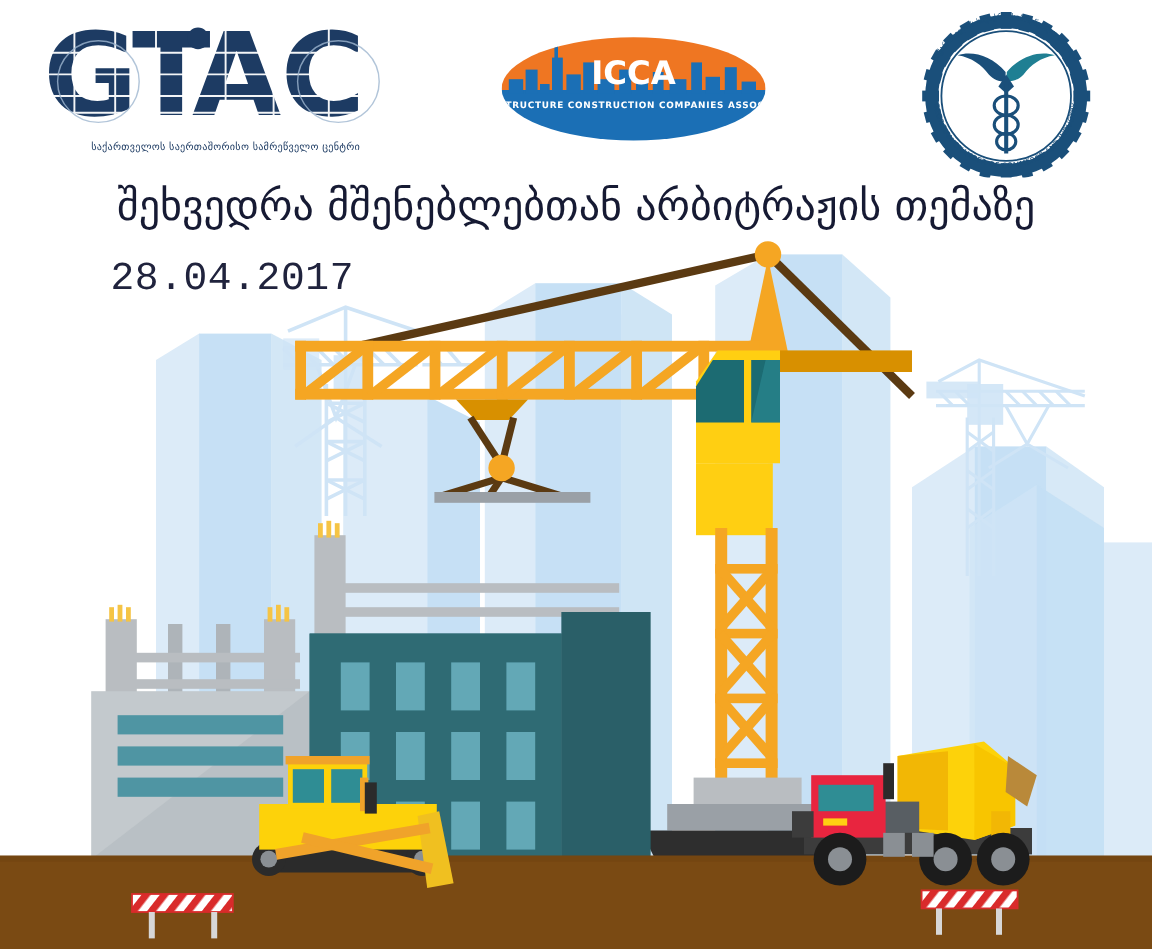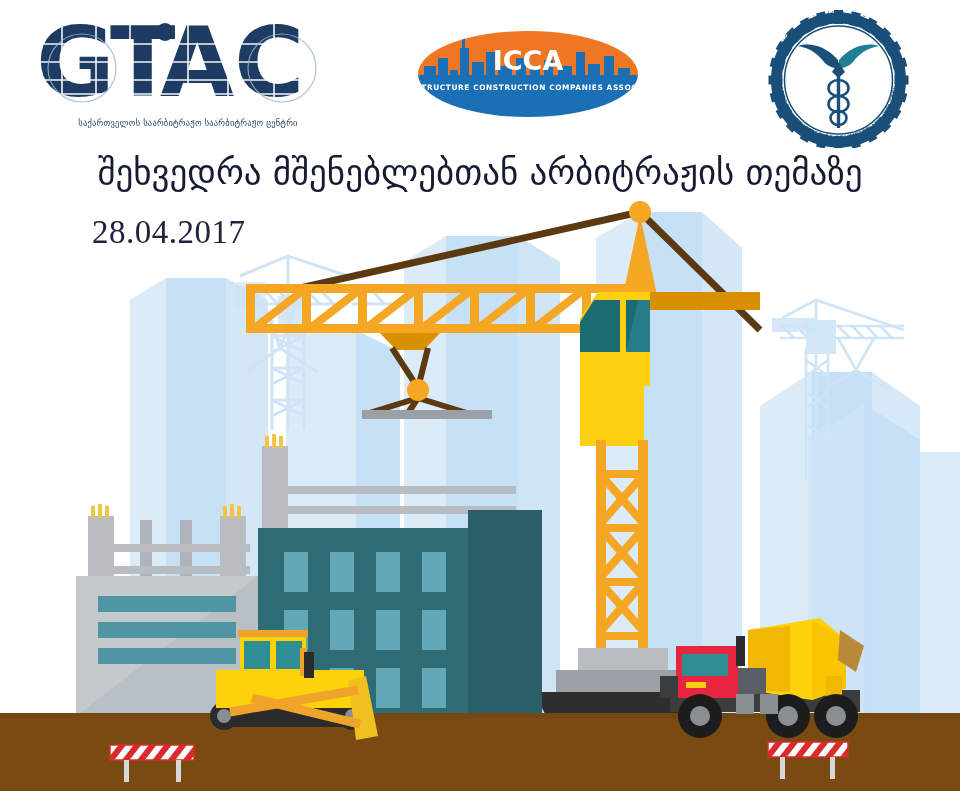--- a/index.html
+++ b/index.html
@@ -40,21 +40,21 @@
   .titleblock{position:absolute;left:0;top:152px;width:960px;z-index:45;}
   .ttl{
     width:960px;text-align:center;
     font-size:35px;line-height:1.18;color:#161a33;
     font-family:"DejaVu Sans","Liberation Sans",sans-serif;
     white-space:nowrap;
   }
   .date{
     position:absolute;left:92px;top:62px;
     font-size:33px;color:#20233d;letter-spacing:.5px;
-    font-family:Liberation Serif, serif;
+    font-family:Liberation Mono, monospace;
   }
 </style>
 </head>
 <body>
 
 <div id="poster">
 
   <div class="scene">
     <svg viewBox="0 0 960 791" xmlns="http://www.w3.org/2000/svg">
       <defs>
@@ -335,21 +335,21 @@
           <g stroke="#ffffff" stroke-width="1.6" opacity=".95">
             <path d="M0 26 H300 M0 44 H300 M0 62 H300 M0 76 H300"></path>
             <path d="M24 0 V96 M58 0 V96 M92 0 V96 M150 0 V96 M190 0 V96 M236 0 V96 M268 0 V96"></path>
           </g>
           <g stroke="#9fb6cf" stroke-width="1.2" fill="none" opacity=".8">
             <circle cx="44" cy="50" r="34"></circle>
             <circle cx="244" cy="50" r="34"></circle>
           </g>
         </svg>
       </div>
-      <div class="sub">საქართველოს საარბიტრაჟო საარბიტრაჟო ცენტრი</div>
+      <div class="sub">საქართველოს საერთაშორისო სამრეწველო ცენტრი</div>
     </div>
 
     <div class="icca">
       <svg viewBox="0 0 220 104" xmlns="http://www.w3.org/2000/svg">
         <defs>
           <clipPath id="ov">
               <ellipse cx="110" cy="52" rx="110" ry="43"></ellipse>
             </clipPath>
         </defs>
         <g clip-path="url(#ov)">

